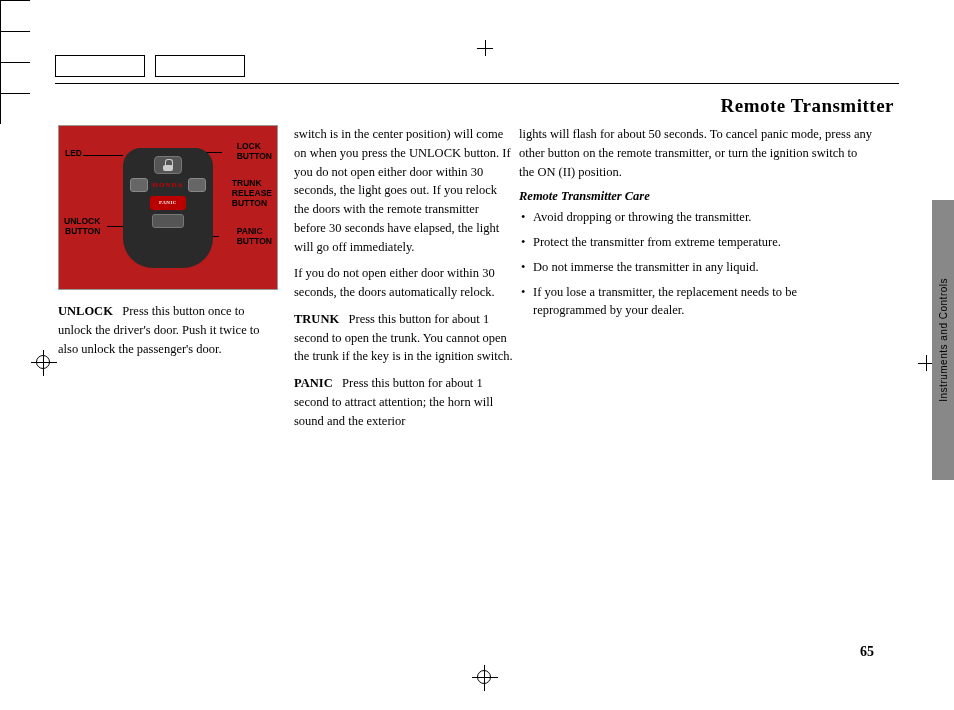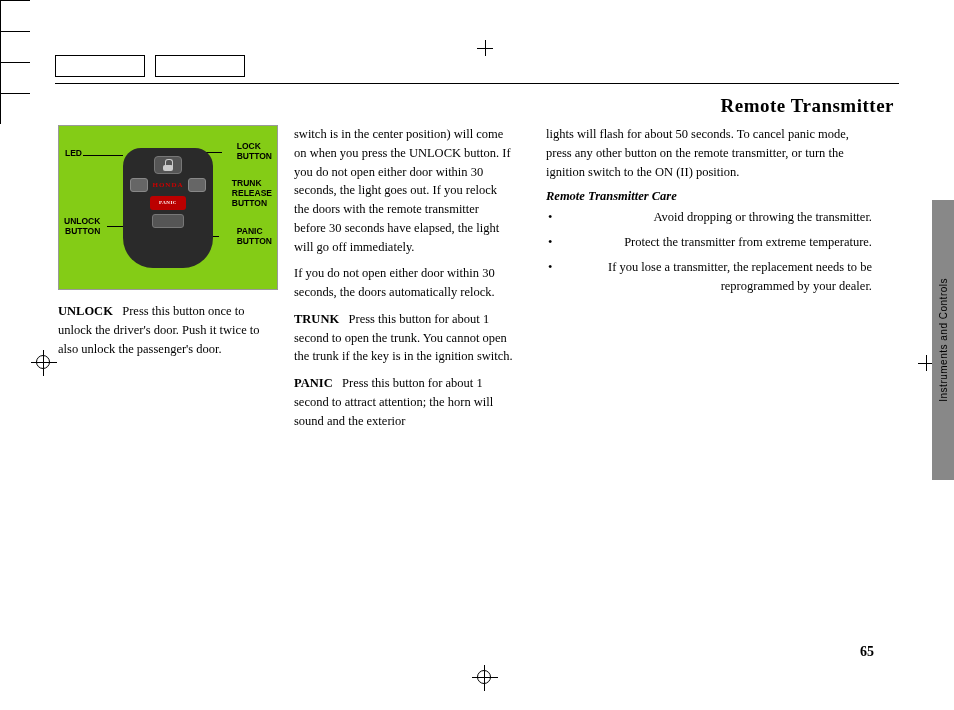--- a/index.html
+++ b/index.html
@@ -119,21 +119,21 @@
       color: #000;
       font-size: 10px;
       font-family: Arial, sans-serif;
       white-space: nowrap;
       letter-spacing: 0.5px;
     }
 
     
     .remote-diagram {
       border: 1px solid #999;
-      background: #84cc16;
+      background: #b91c1c;
       width: 220px;
       height: 165px;
       position: relative;
       margin-bottom: 12px;
       overflow: hidden;
     }
 
     .remote-body {
       position: absolute;
       left: 50%;
@@ -244,21 +244,20 @@
     .italic-heading {
       font-style: italic;
       font-weight: bold;
       font-size: 12.5px;
       margin-bottom: 4px;
     }
 
     .bullet-list {
       list-style: none;
       padding: 0;
-      text-align: right;
     }
 
     .bullet-list li {
       font-size: 12.5px;
       line-height: 1.5;
       margin-bottom: 6px;
       padding-left: 14px;
       position: relative;
     }
 
@@ -378,40 +377,41 @@
     </div>
 
 
     <div class="section-text">
       <strong>UNLOCK</strong>
       &nbsp;&nbsp;<span>Press this button once to unlock the driver's door. Push it twice to also unlock the passenger's door.</span>
     </div>
 
   </div>
 
-  <div style="width:220px; flex-shrink:0; margin-right:32px;">
+  <div style="width:220px; flex-shrink:0; margin-right:5px;">
     <div class="section-text">switch is in the center position) will come on when you press the UNLOCK button. If you do not open either door within 30 seconds, the light goes out. If you relock the doors with the remote transmitter before 30 seconds have elapsed, the light will go off immediately.</div>
     <div class="section-text">If you do not open either door within 30 seconds, the doors automatically relock.</div>
     <div class="section-text">
       <strong>TRUNK</strong>
       &nbsp;&nbsp;<span>Press this button for about 1 second to open the trunk. You cannot open the trunk if the key is in the ignition switch.</span>
     </div>
     <div class="section-text">
       <strong>PANIC</strong>
       &nbsp;&nbsp;<span>Press this button for about 1 second to attract attention; the horn will sound and the exterior</span>
     </div>
   </div>
 
   <div style="flex:1;">
     <div class="section-text">lights will flash for about 50 seconds. To cancel panic mode, press any other button on the remote transmitter, or turn the ignition switch to the ON (II) position.</div>
 
     <div class="italic-heading">Remote Transmitter Care</div>
 
     <ul class="bullet-list">
       <li>Avoid dropping or throwing the transmitter.</li>
       <li>Protect the transmitter from extreme temperature.</li>
+      <li>Do not immerse the transmitter in any liquid.</li>
       <li>If you lose a transmitter, the replacement needs to be reprogrammed by your dealer.</li>
     </ul>
   </div>
 
 </div>
 
 <div class="page-number">65</div>
 
 </body></html>

